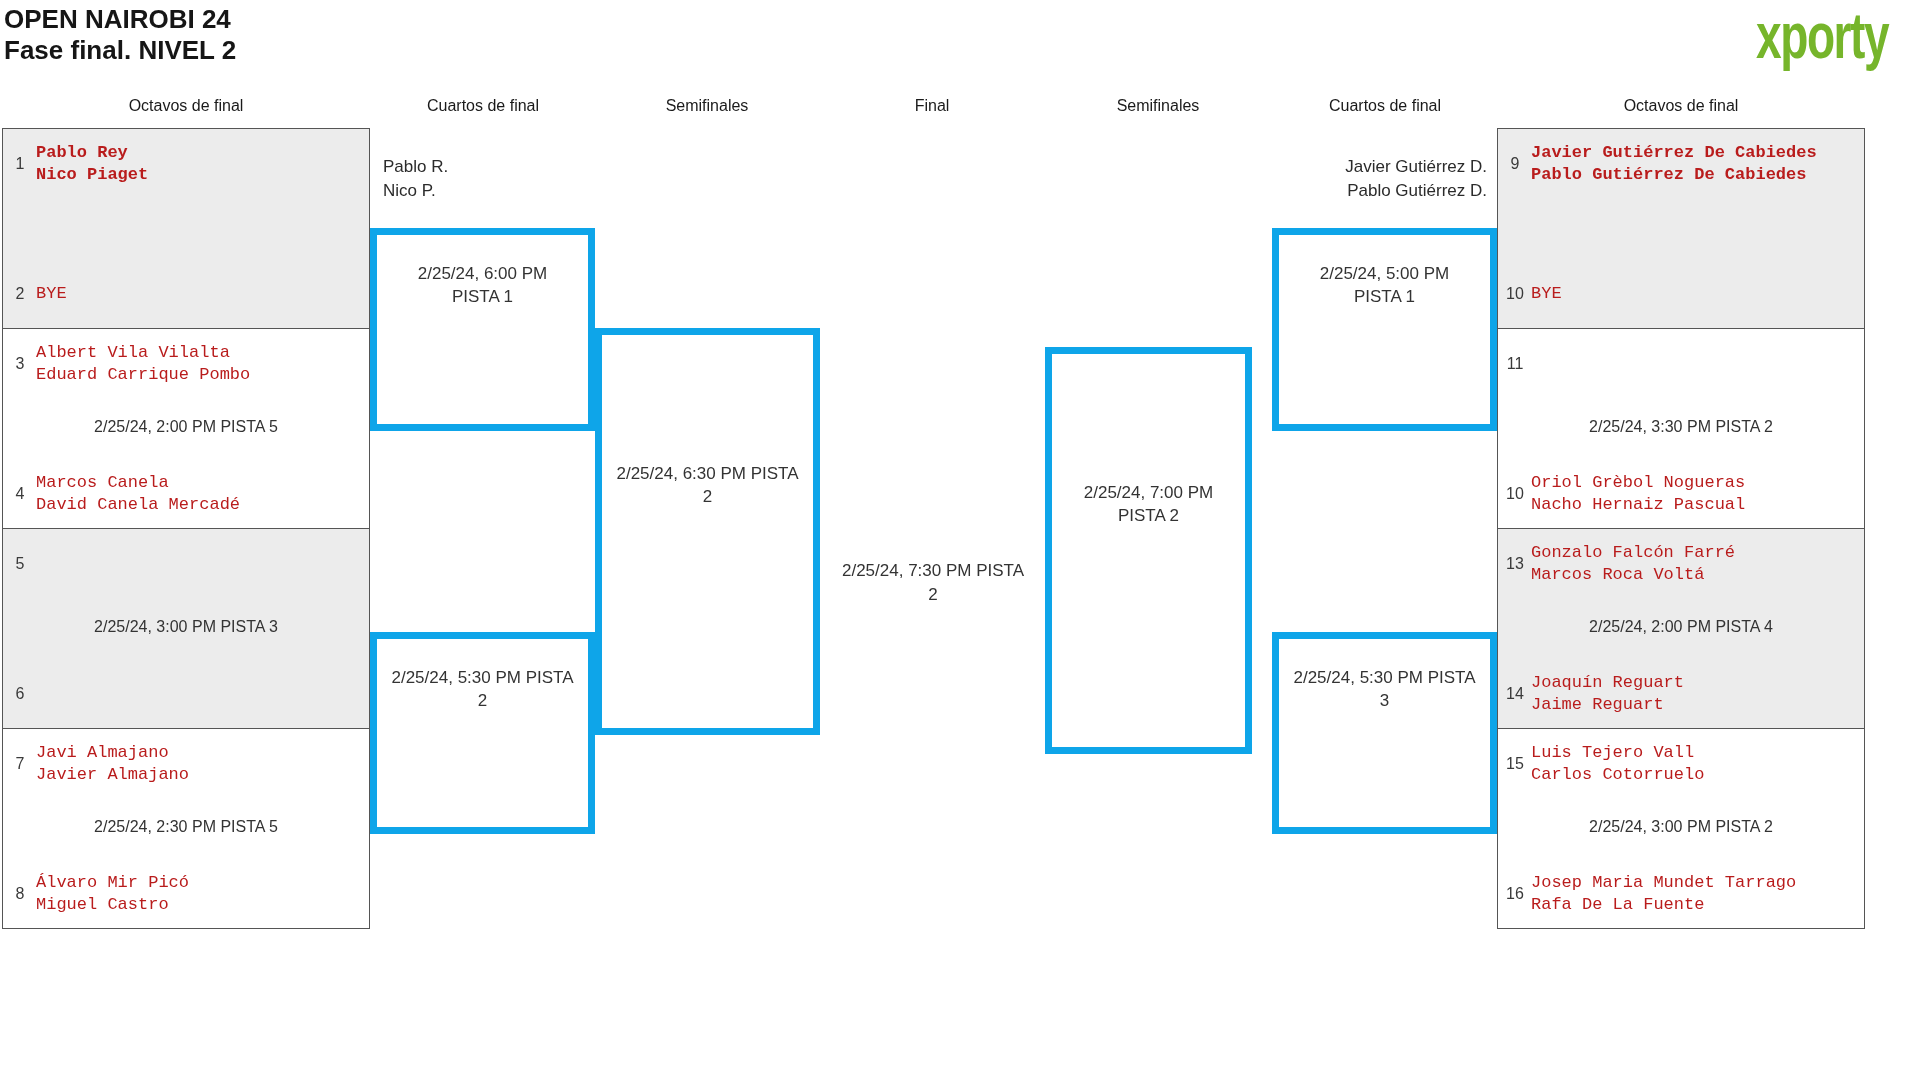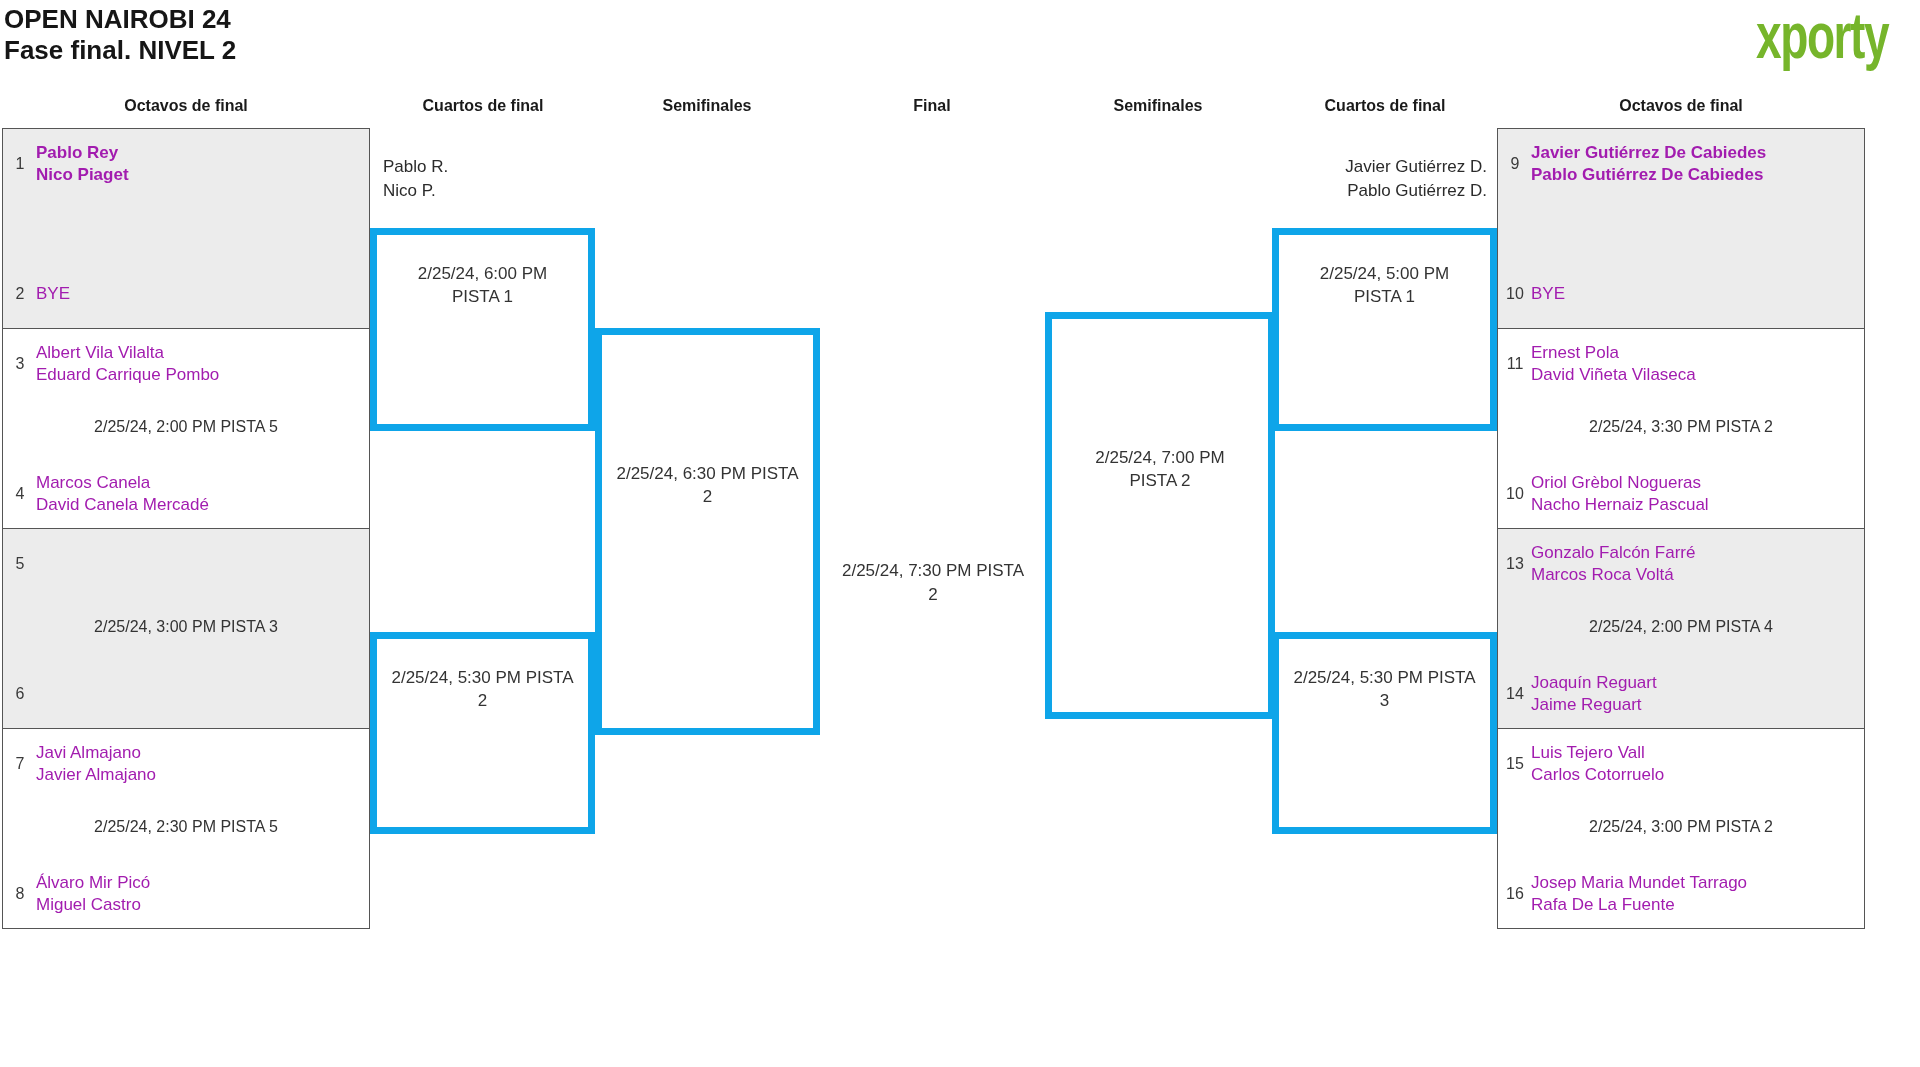--- a/index.html
+++ b/index.html
@@ -12,29 +12,29 @@
   .title-line { font-size:26px; font-weight:700; color:#161616; line-height:31px; white-space:nowrap; }
   
   .logo { position:absolute; left:1690px; top:0; width:225px; height:75px; }
   .logo-text {
     position:absolute; left:1756px; top:4px; font-size:64px; line-height:64px;
     font-weight:700; letter-spacing:-2px; transform:scaleX(0.72); transform-origin:left top;
     white-space:nowrap;
   }
   
   .colhead { position:absolute; top:97px; width:220px; text-align:center;
-             font-size:16px; font-weight:700; color:#1a1a1a; }
+             font-size:16px; font-weight:400; color:#1a1a1a; }
   
   .obox { position:absolute; width:368px; height:201px; border:1px solid #555;
           background:#fff; box-sizing:border-box; }
   .obox.shaded { background:#ececec; }
   .seed { position:absolute; left:2px; width:30px; height:44px; display:flex;
           align-items:center; justify-content:center; font-size:16px; color:#3a3a3a; }
   .seed.s1 { top:13px; } .seed.s2 { top:143px; }
-  .team { position:absolute; left:33px; right:6px; font-size:17px; line-height:22px; color:#a21caf; }
+  .team { position:absolute; left:33px; right:6px; font-size:17px; line-height:22px; color:#b91c1c;font-family:Liberation Mono, monospace; }
   .team.t1 { top:13px; } .team.t2 { top:143px; } .team.t2.single { top:154px; }
   .team.bold { font-weight:700; }
   .mtime { position:absolute; top:89px; left:0; right:0; text-align:center;
            font-size:16px; color:#333; }
   
   .qbox { position:absolute; border:7px solid #0ea5e9; box-sizing:border-box; background:transparent; }
   .qtime { position:absolute; top:27px; left:4px; right:4px; text-align:center;
            font-size:17px; line-height:23px; color:#333; }
   .qtime.semi { top:127px; }
   
@@ -132,24 +132,20 @@
     </div>
     <span class="seed s2">10</span>
     <div class="team t2 single">
       <div>BYE</div>
         <div></div>
     </div>
   </div>
 
   <div class="obox" style="left:1497px;top:328px;">
     <span class="seed s1">11</span>
-    <div class="team t1">
-      <div>Ernest Pola</div>
-        <div>David Viñeta Vilaseca</div>
-    </div>
     <div class="mtime">2/25/24, 3:30 PM PISTA 2</div>
     <span class="seed s2">10</span>
     <div class="team t2">
       <div>Oriol Grèbol Nogueras</div>
         <div>Nacho Hernaiz Pascual</div>
     </div>
   </div>
 
   <div class="obox shaded" style="left:1497px;top:528px;">
     <span class="seed s1">13</span>
@@ -212,21 +208,21 @@
       <div>3</div>
     </div>
   </div>
 
   <div class="qbox" style="left:595px;top:328px;width:225px;height:407px;">
     <div class="qtime semi">
       <div>2/25/24, 6:30 PM PISTA</div>
       <div>2</div>
     </div>
   </div>
-  <div class="qbox" style="left:1045px;top:312px;width:230px;height:407px;padding-left:48px;">
+  <div class="qbox" style="left:1045px;top:347px;width:207px;height:407px;padding-left:48px;">
     <div class="qtime semi">
       <div>2/25/24, 7:00 PM</div>
       <div>PISTA 2</div>
     </div>
   </div>
 
   <div class="final-time">
     <div>2/25/24, 7:30 PM PISTA</div>
     <div>2</div>
   </div>

